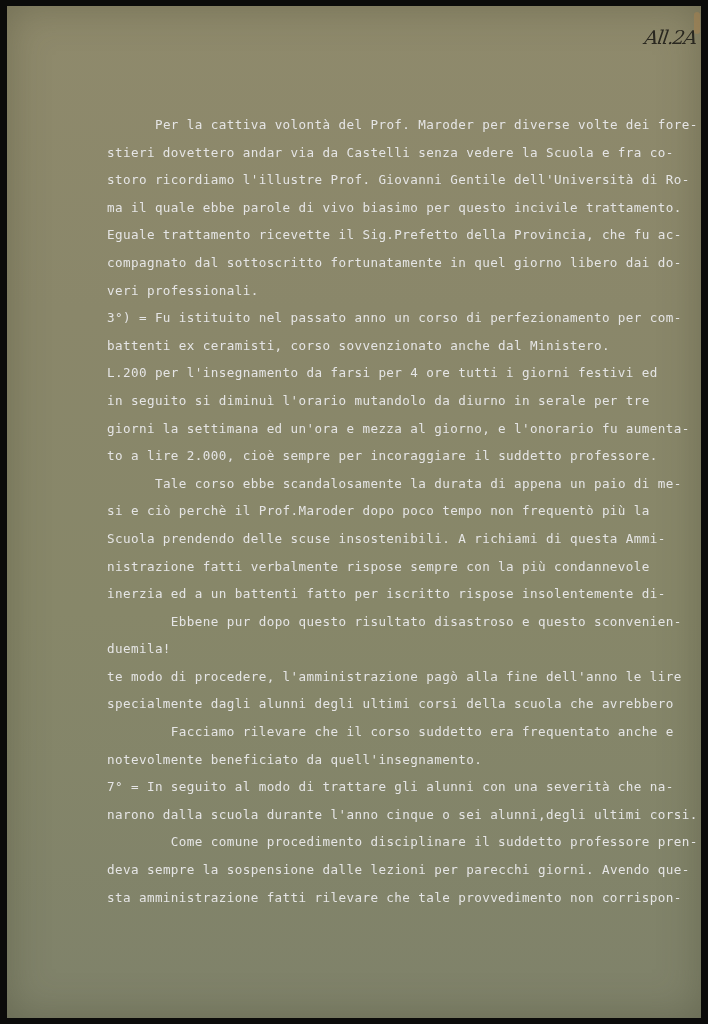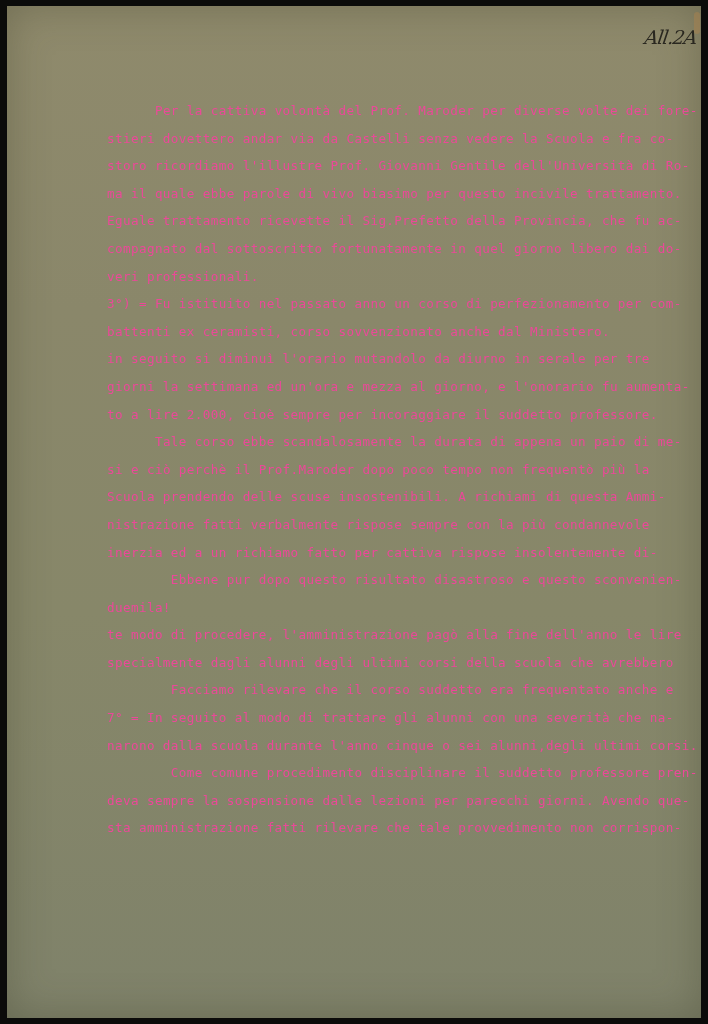--- a/index.html
+++ b/index.html
@@ -9,23 +9,23 @@
     background:linear-gradient(180deg,#8f8a6c 0%,#8a876a 30%,#878769 60%,#7f826a 100%);
     box-shadow:inset 0 0 40px rgba(60,60,40,.35);
   }
   .annot{
     position:absolute;left:638px;top:20px;
     font-family:"DejaVu Serif",serif;font-style:italic;font-size:19px;
     color:#2a2820;letter-spacing:-1px;transform:skewX(-8deg);
   }
   .stain{position:absolute;left:687px;top:6px;width:6px;height:22px;background:#a5824e;opacity:.55;border-radius:3px;}
   .text{
-    position:absolute;left:107px;top:97px;width:590px;
+    position:absolute;left:107px;top:111px;width:590px;
     font-family:"DejaVu Sans Mono","Liberation Mono",monospace;
-    font-size:12.6px;color:#ec4899;letter-spacing:.4px;
+    font-size:12.6px;color:#e5e5e5;letter-spacing:.4px;
   }
   .line{height:27.6px;line-height:27.6px;white-space:pre;display:block;}
   .ul{text-decoration-thickness:1.2px;text-underline-offset:3px;}
 </style>
 </head>
 <body>
 
 <div class="page">
   <div class="stain"></div>
   <div class="annot">All.2A</div>
@@ -33,31 +33,33 @@
 <div class="text" id="doc-text">
     <span class="line">      <span>Per la cattiva volontà del Prof. Maroder per diverse volte dei fore-</span></span>
     <span class="line"><span>stieri dovettero andar via da Castelli senza vedere la Scuola e fra co-</span></span>
     <span class="line"><span>storo ricordiamo l'illustre Prof. Giovanni Gentile dell'Università di Ro-</span></span>
     <span class="line"><span>ma il quale ebbe parole di vivo biasimo per questo incivile trattamento.</span></span>
     <span class="line"><span>Eguale trattamento ricevette il Sig.Prefetto della Provincia, che fu ac-</span></span>
     <span class="line"><span>compagnato dal sottoscritto fortunatamente in quel giorno libero dai do-</span></span>
     <span class="line"><span>veri professionali.</span></span>
     <span class="line"><span>3°) = Fu istituito nel passato anno un corso di perfezionamento per com-</span></span>
     <span class="line"><span>battenti ex ceramisti, corso sovvenzionato anche dal Ministero.</span></span>
+    <span class="line"><span>L.200 per l'insegnamento da farsi per 4 ore tutti i giorni festivi ed</span></span>
     <span class="line"><span>in seguito si diminuì l'orario mutandolo da diurno in serale per tre</span></span>
     <span class="line"><span>giorni la settimana ed un'ora e mezza al giorno, e </span><span class="ul">l'onorario fu aumenta-</span></span>
     <span class="line"><span class="ul">to</span><span> a lire 2.000, cioè sempre per incoraggiare il suddetto professore.</span></span>
     <span class="line">      <span>Tale corso ebbe </span><span class="ul">scandalosamente</span><span> la durata di appena un paio di me-</span></span>
     <span class="line"><span>si e ci</span><span class="ul">ò</span><span> perchè il Prof.Maroder dopo poco tempo non frequentò più la</span></span>
     <span class="line"><span>Scuola prendendo delle scuse insostenibili. A richiami di questa Ammi-</span></span>
     <span class="line"><span>nistrazione fatti verbalmente rispose sempre con la più condannevole</span></span>
-    <span class="line"><span>inerzia ed a un richiamo fatto per cattiva </span><span class="ul">rispose insolentemente di-</span></span>
+    <span class="line"><span>inerzia ed a un battenti fatto per iscritto </span><span class="ul">rispose insolentemente di-</span></span>
     <span class="line">        <span>Ebbene pur dopo questo risultato disastroso e questo sconvenien-</span></span>
     <span class="line"><span>duemila!</span></span>
     <span class="line"><span>te modo di procedere, l'amministrazione pagò alla fine dell'anno le lire</span></span>
     <span class="line"><span>specialmente dagli alunni degli ultimi corsi della scuola che avrebbero</span></span>
     <span class="line">        <span>Facciamo rilevare che il corso suddetto era frequentato anche e</span></span>
+    <span class="line"><span>notevolmente beneficiato da quell'insegnamento.</span></span>
     <span class="line"><span>7° = In seguito al modo di trattare gli alunni con una severità che na-</span></span>
     <span class="line"><span>narono dalla scuola durante l'anno cinque o sei alunni,degli ultimi corsi.</span></span>
     <span class="line">        <span>Come comune procedimento disciplinare il suddetto professore pren-</span></span>
     <span class="line"><span>deva </span><span class="ul">sempre</span><span> la sospensione dalle lezioni per parecchi giorni. Avendo que-</span></span>
     <span class="line"><span>sta amministrazione fatti rilevare che tale provvedimento non corrispon-</span></span>
   </div>
 
 </body></html>

